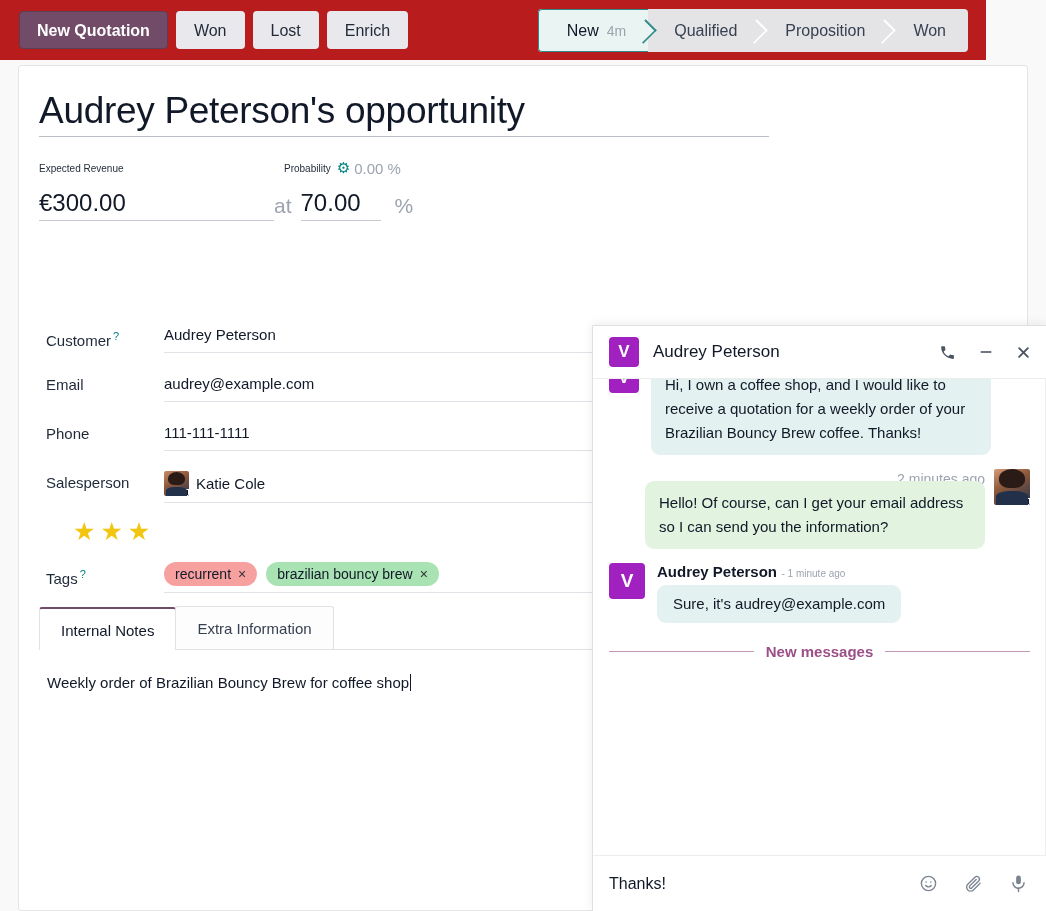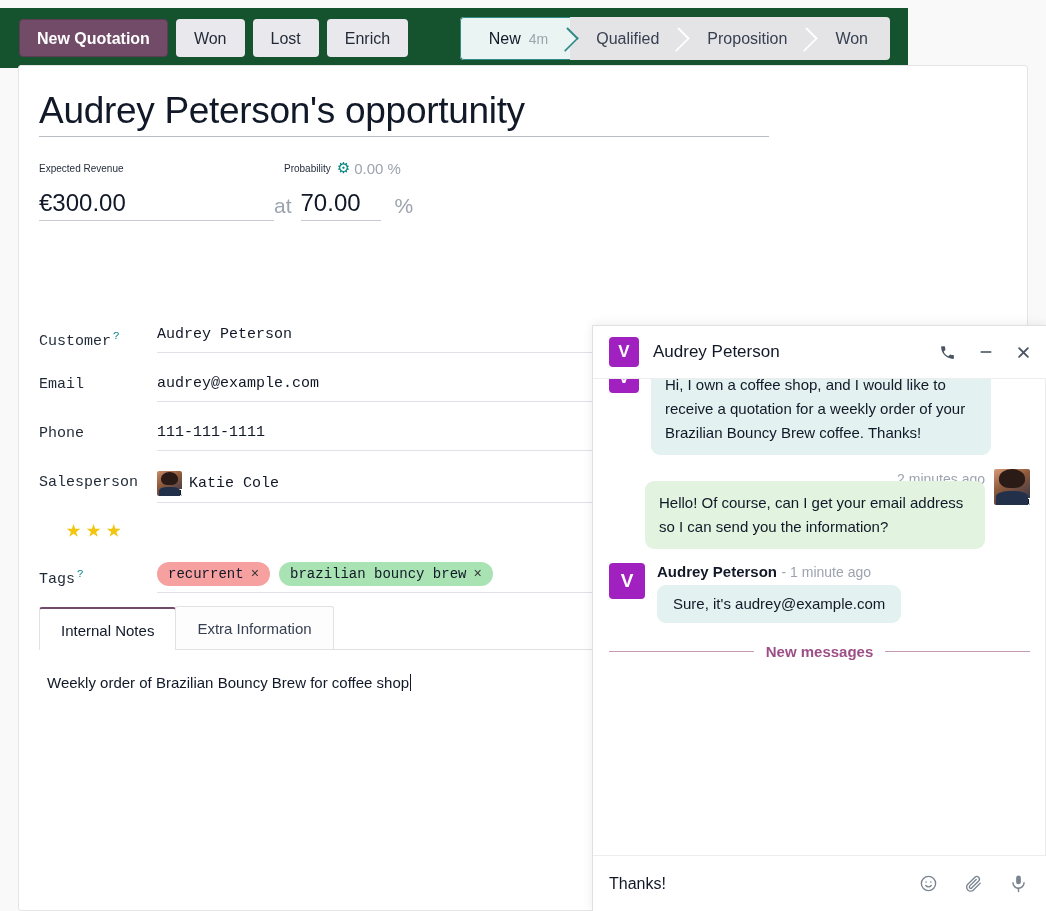--- a/index.html
+++ b/index.html
@@ -7,22 +7,22 @@
     width: 1046px; height: 911px;
     font-family: "Liberation Sans", sans-serif;
     background: #f9f9f9;
     overflow: hidden;
     color: #111827;
   }
   #root { position: relative; width: 1046px; height: 911px; }
 
   
   .topbar {
-    position: absolute; left: 0; top: 8px; width: 908px; height: 60px;
-    background: #14532d;
+    position: absolute; left: 0; top: 0; width: 986px; height: 60px;
+    background: #b91c1c;
   }
   .btn-group { position: absolute; left: 19px; top: 11px; display: flex; gap: 8px; }
   .ctl-btn {
     height: 38px; padding: 0 17px; border-radius: 4px;
     font-size: 16px; line-height: 38px; white-space: nowrap;
     background: #e9e8ec; color: #1f2937; border: 1px solid transparent;
     cursor: pointer; font-family: inherit;
   }
   .ctl-btn.primary {
     background: #714b67; color: #ffffff; font-weight: bold;
@@ -89,21 +89,21 @@
     border-bottom: 1px solid #c7cbd1; padding-bottom: 3px; line-height: 29px;
   }
   .at-word { font-size: 21px; color: #9ca3af; margin: 0 9px 3px 0; }
   .prob-val {
     font-size: 24px; color: #111827; width: 80px;
     border-bottom: 1px solid #c7cbd1; padding-bottom: 3px; line-height: 29px;
   }
   .pct-word { font-size: 21px; color: #9ca3af; margin: 0 0 3px 14px; }
 
   
-  .fields { position: absolute; left: 20px; top: 255px; width: 965px; font-family: Liberation Mono, monospace; }
+  .fields { position: absolute; left: 27px; top: 255px; width: 965px; }
   .frow { display: flex; align-items: flex-start; margin-bottom: 0; }
   .frow .fl {
     width: 118px; flex: 0 0 118px; font-size: 15px; color: #1f2937;
     padding-top: 5px; line-height: 20px;
   }
   .frow .fv {
     flex: 1; min-width: 0; font-size: 15px; color: #111827;
     border-bottom: 1px solid #dfe2e6;
     padding: 3px 0 6px 0; min-height: 29px; line-height: 22px;
     display: flex; align-items: center;
@@ -222,21 +222,21 @@
   }
   .avatar-chat::before {
     content: ""; position: absolute; left: 5px; top: 0px; width: 26px; height: 19px;
     background: #2a1b16; border-radius: 50% 50% 40% 40%;
   }
   .avatar-chat::after {
     content: ""; position: absolute; left: 2px; bottom: 0; width: 32px; height: 14px;
     background: #223049; border-radius: 40% 40% 0 0;
   }
   .msg-name { font-size: 15px; font-weight: bold; color: #111827; }
-  .msg-time { font-size: 14px; color: #9ca3af; font-weight: normal; }
+  .msg-time { font-size: 10px; color: #9ca3af; font-weight: normal; }
   .newmsg {
     display: flex; align-items: center; gap: 12px; margin: 20px 0 4px 0;
     color: #9b4f86; font-size: 15px; font-weight: bold;
   }
   .newmsg .hr { flex: 1; height: 1px; background: #c59ab6; }
   .bot-av {
     width: 36px; height: 36px; flex: 0 0 36px; border-radius: 3px;
     background: linear-gradient(135deg,#8d5a7c 0%,#6b3f5e 60%,#4f2e46 100%);
     position: relative; overflow: hidden;
   }

